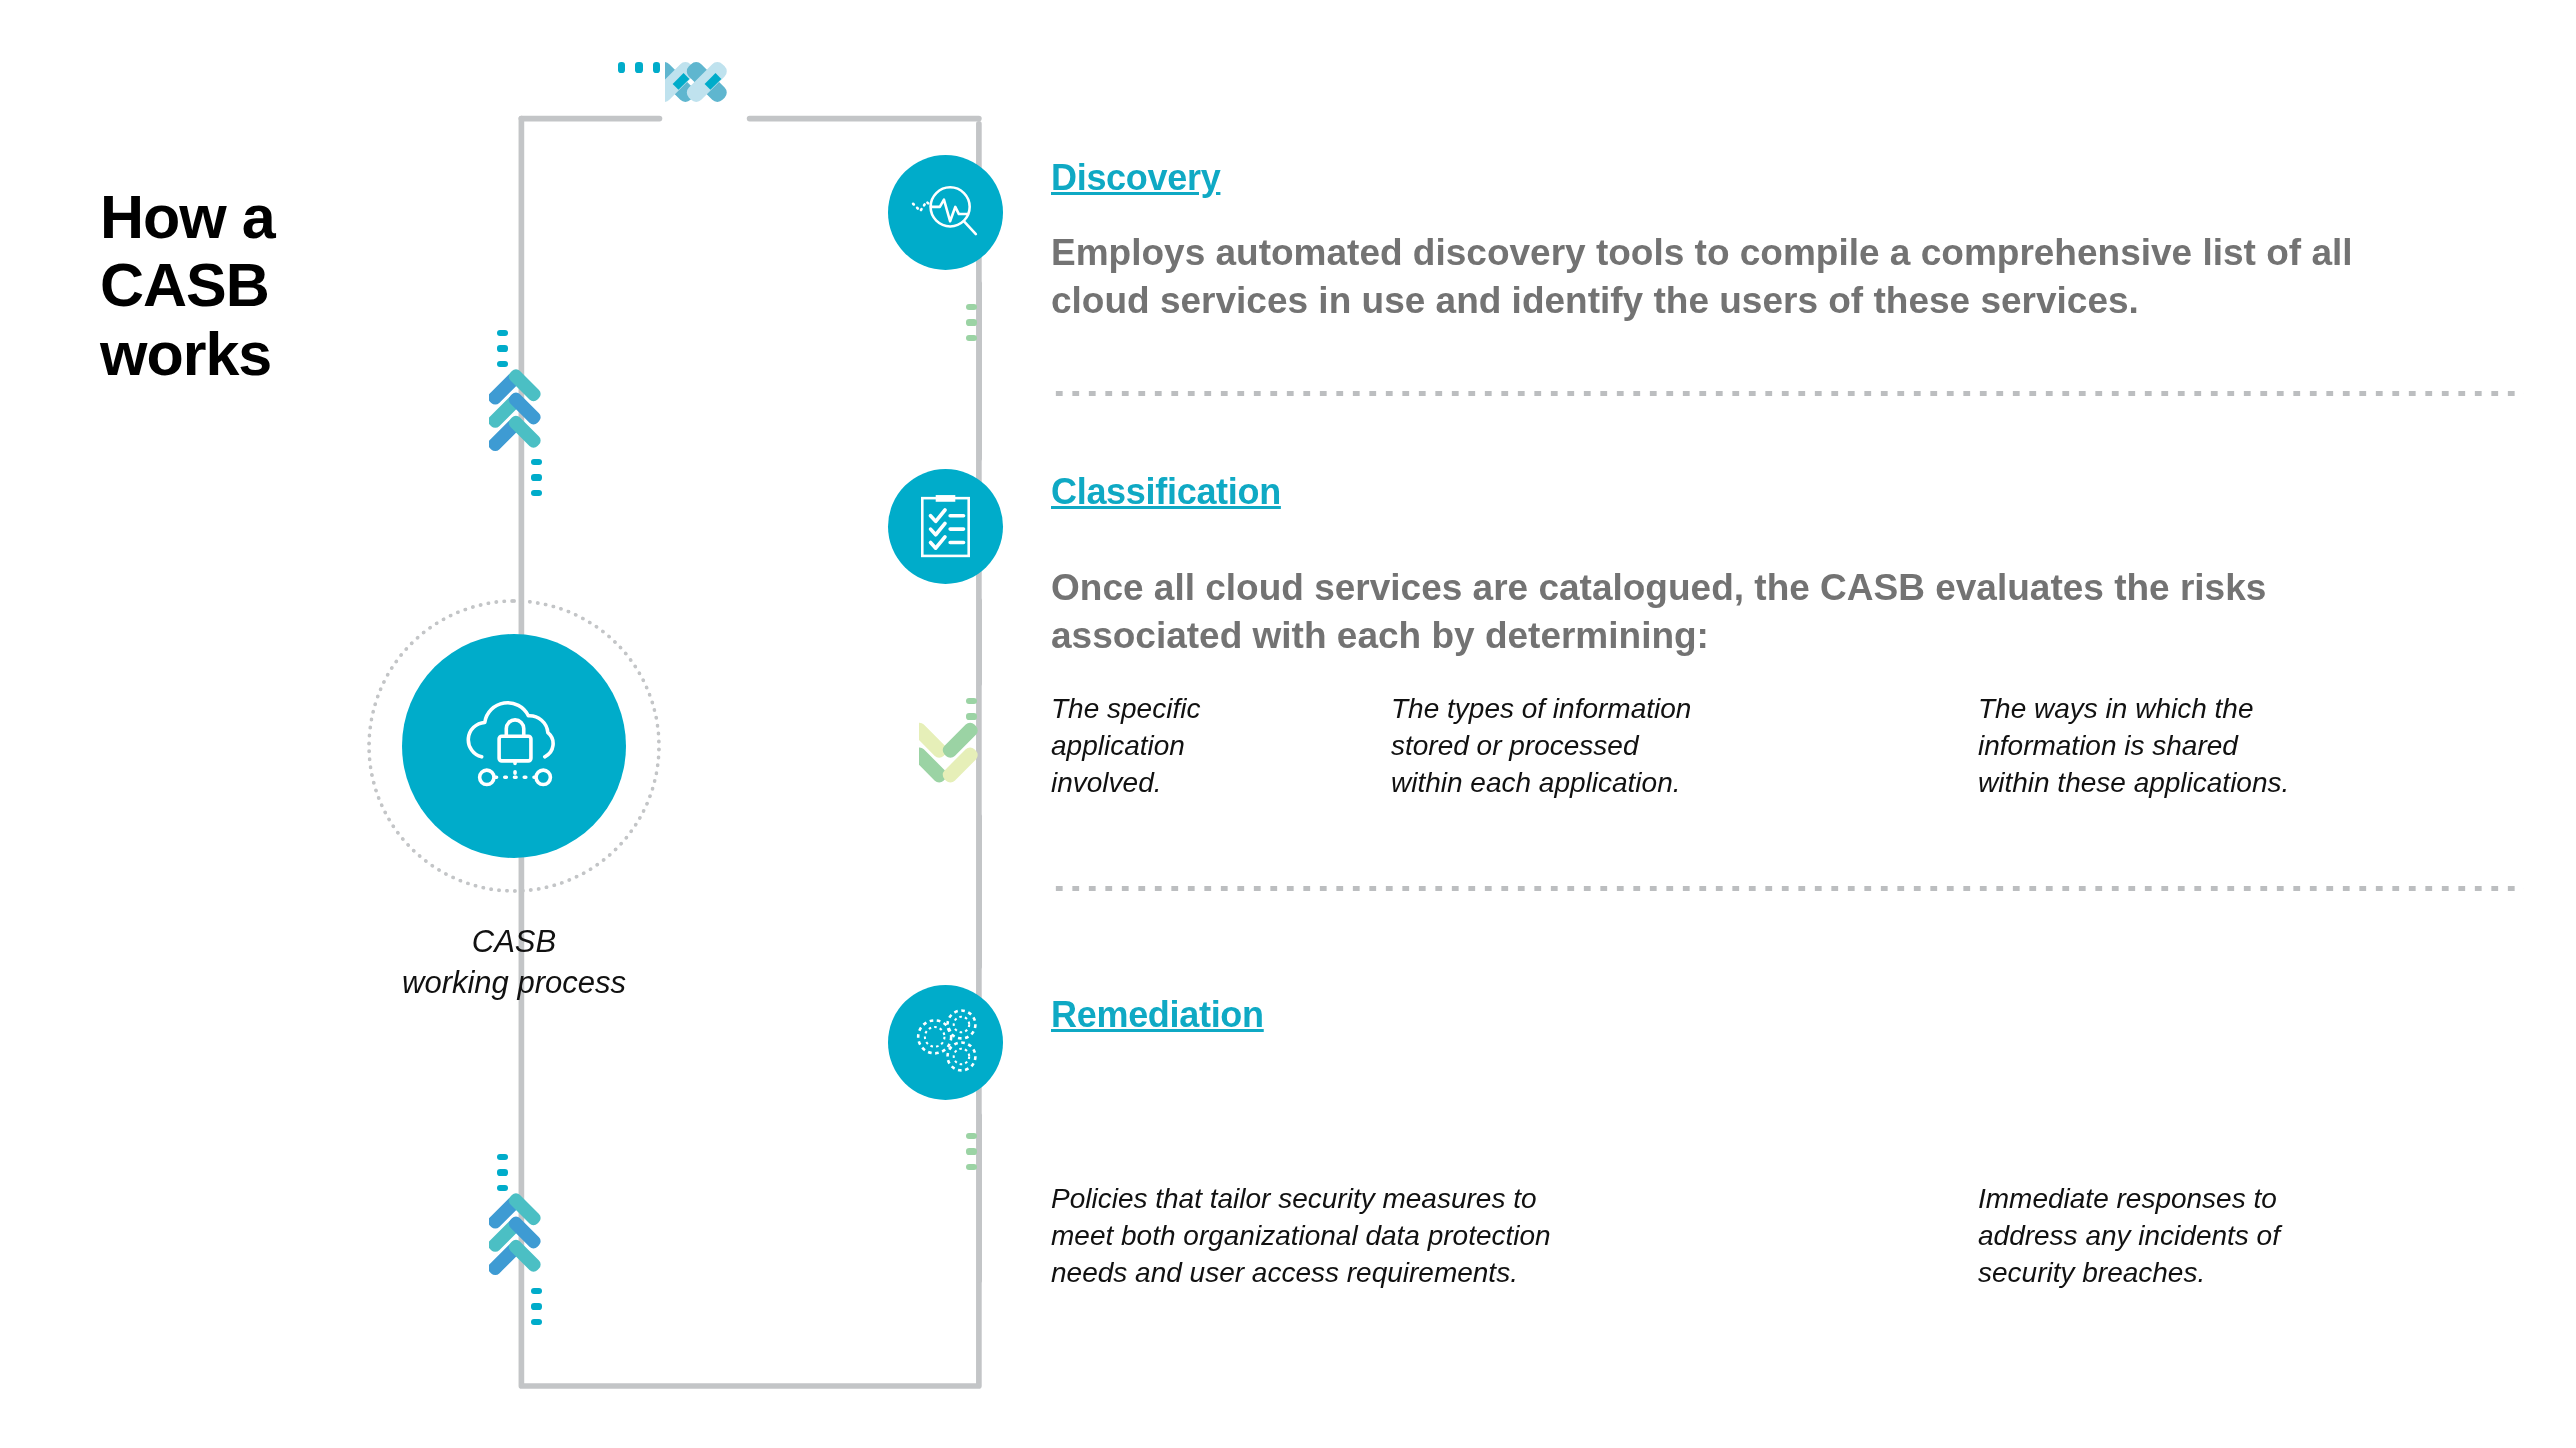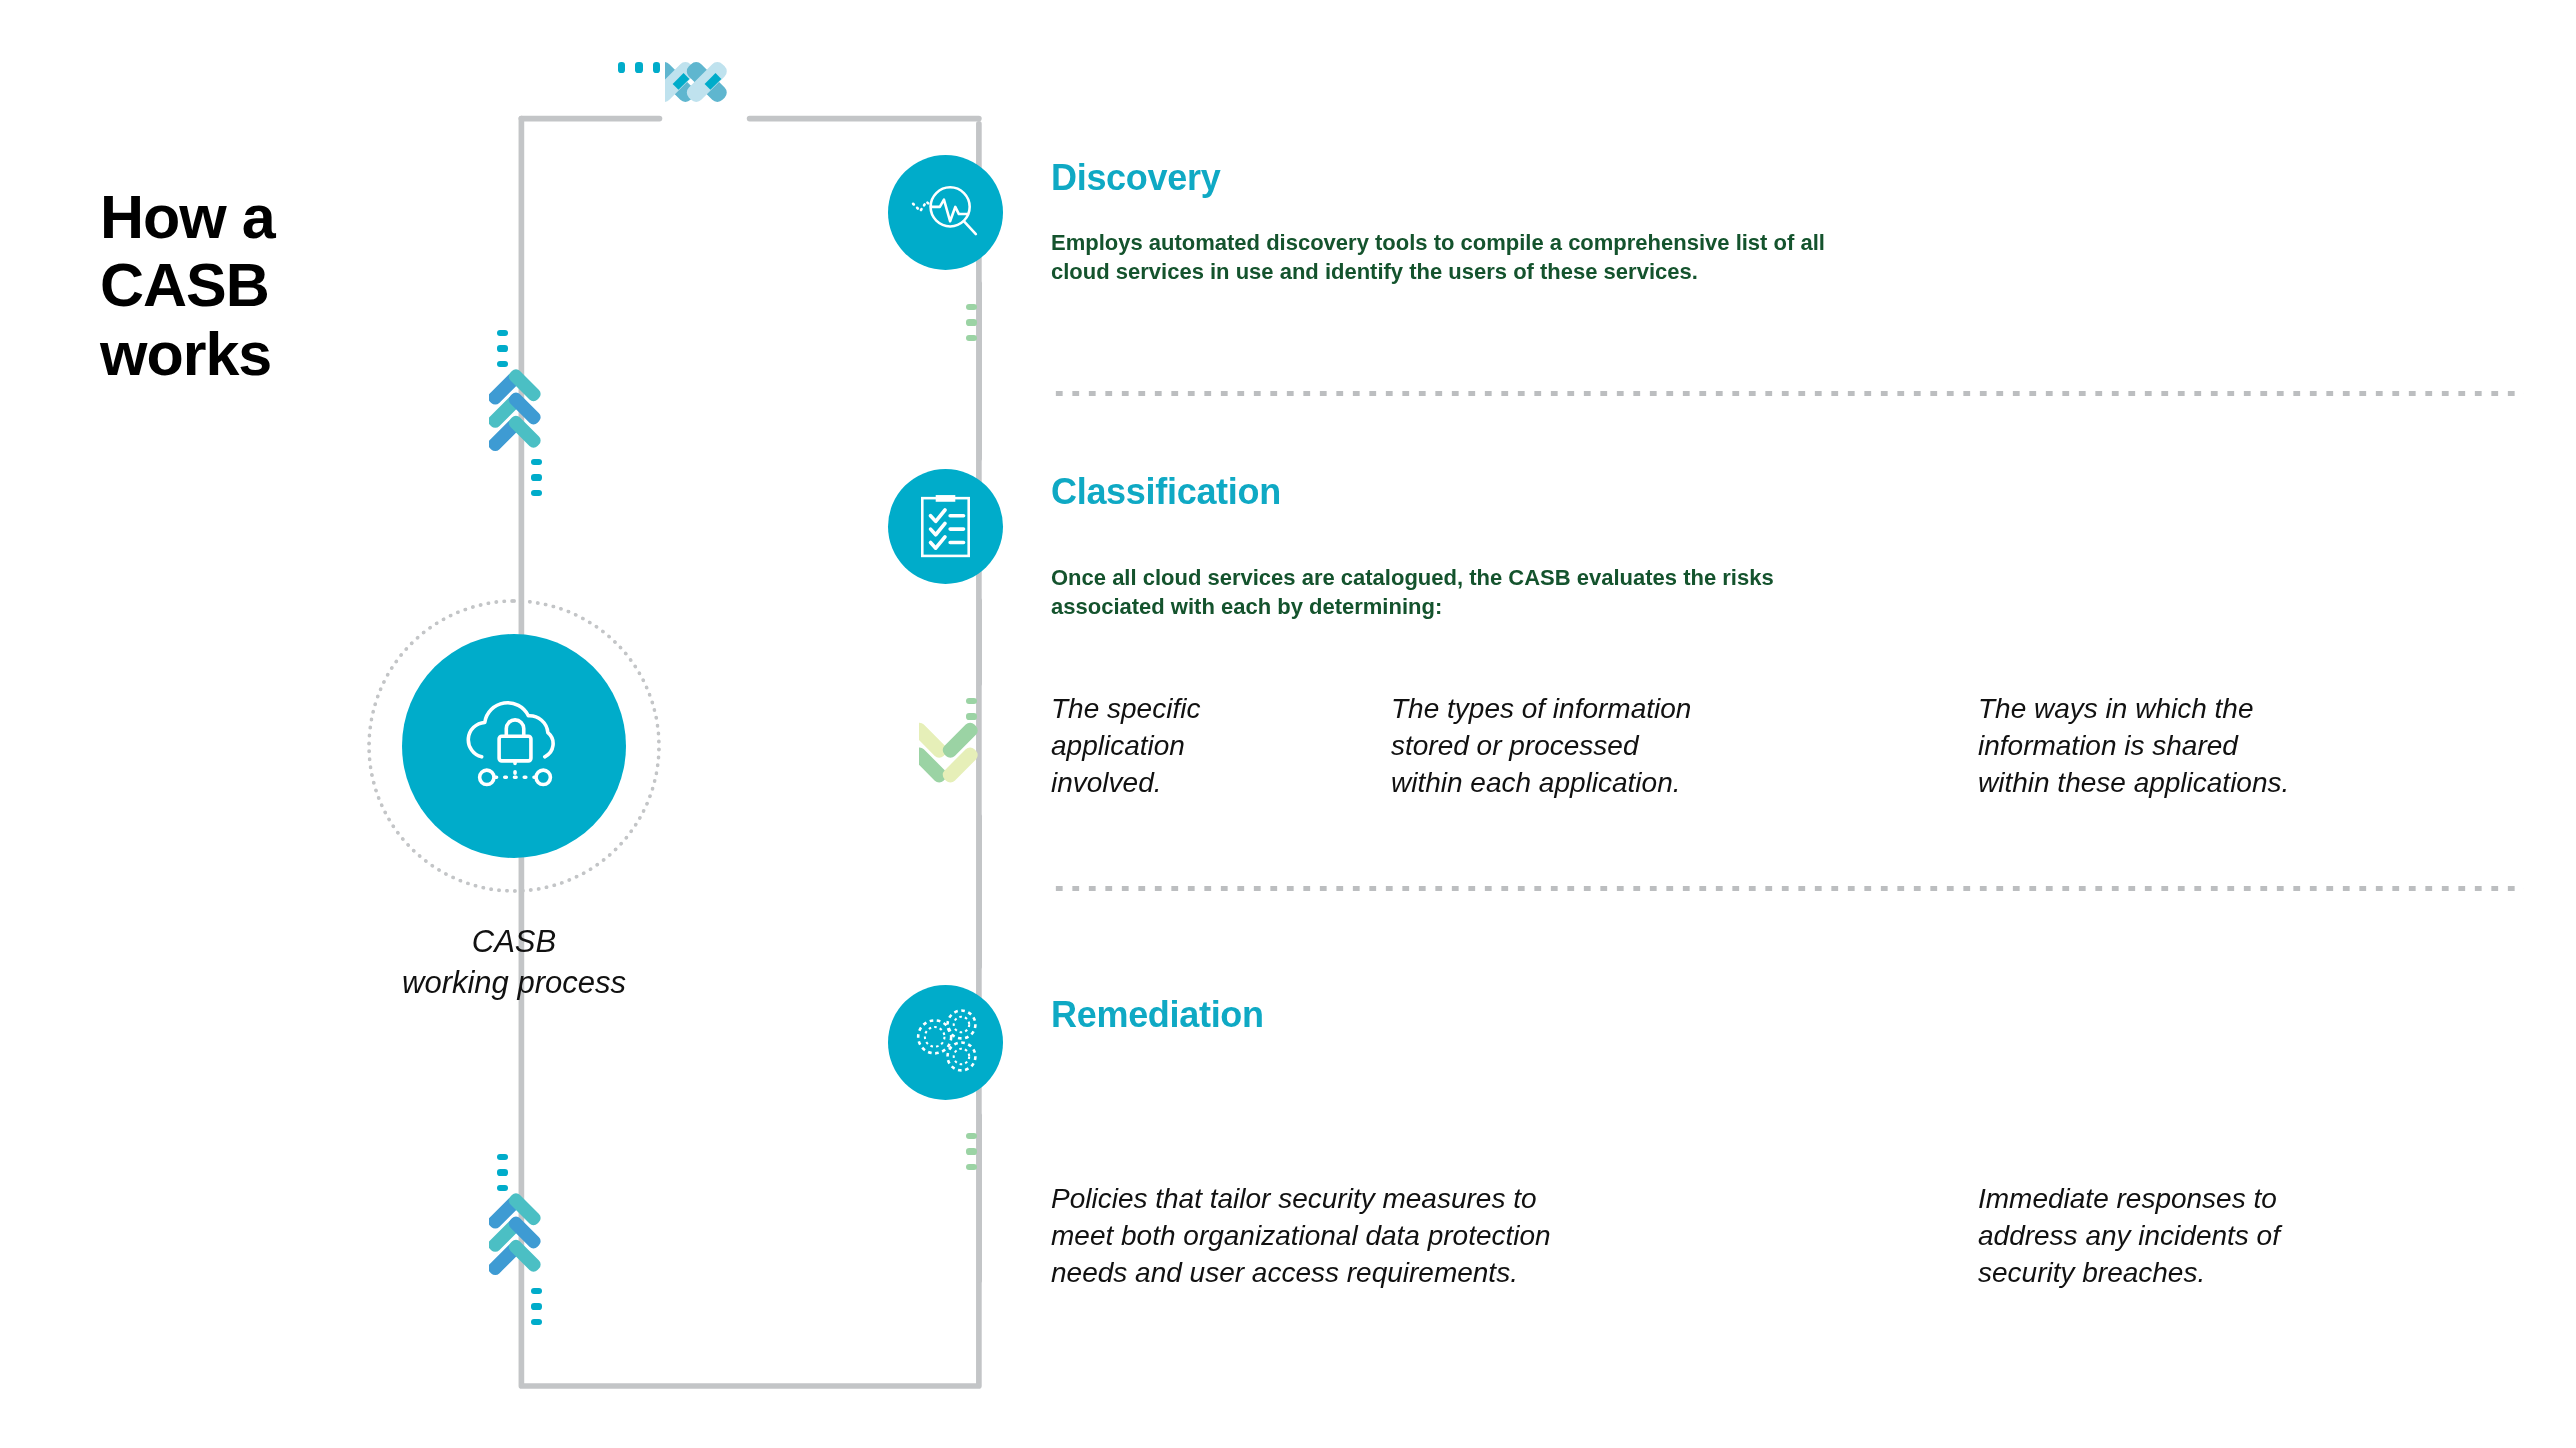--- a/index.html
+++ b/index.html
@@ -68,26 +68,27 @@
   }
 
   
   .step-head {
     position: absolute;
     font-size: 36px;
     font-weight: 700;
     color: #0FA9C4;
     letter-spacing: -0.3px;
     white-space: nowrap;
+    text-decoration: underline;
   }
   .step-body {
     position: absolute;
-    font-size: 22px;
+    font-size: 37px;
     font-weight: 700;
-    color: #14532d;
+    color: #737373;
     line-height: 1.30;
     white-space: pre-line;
   }
   .sub-col {
     position: absolute;
     font-size: 28px;
     font-style: italic;
     font-weight: 400;
     color: #111111;
     line-height: 1.33;

